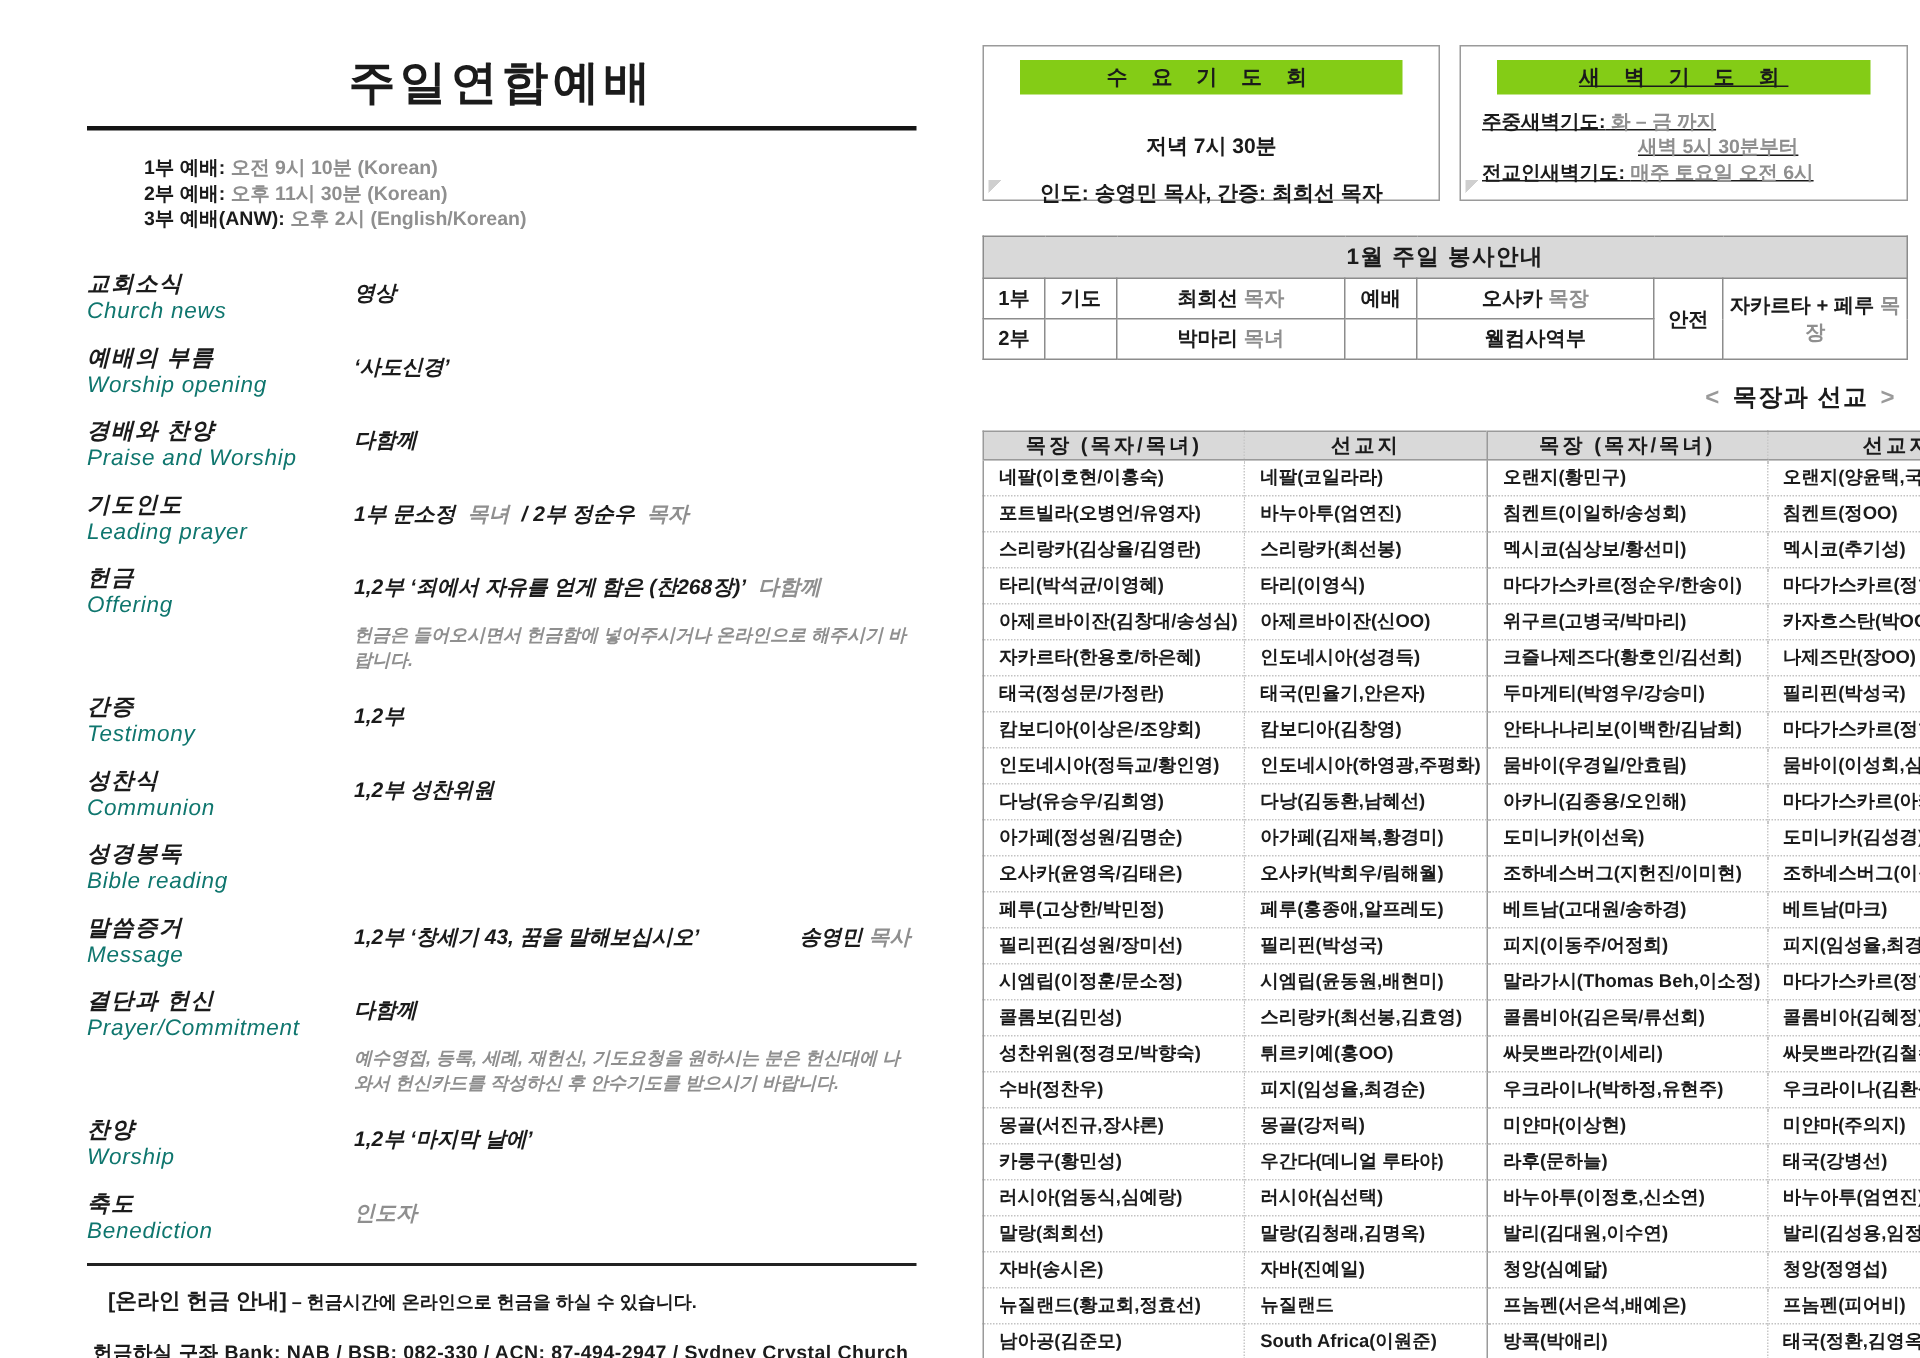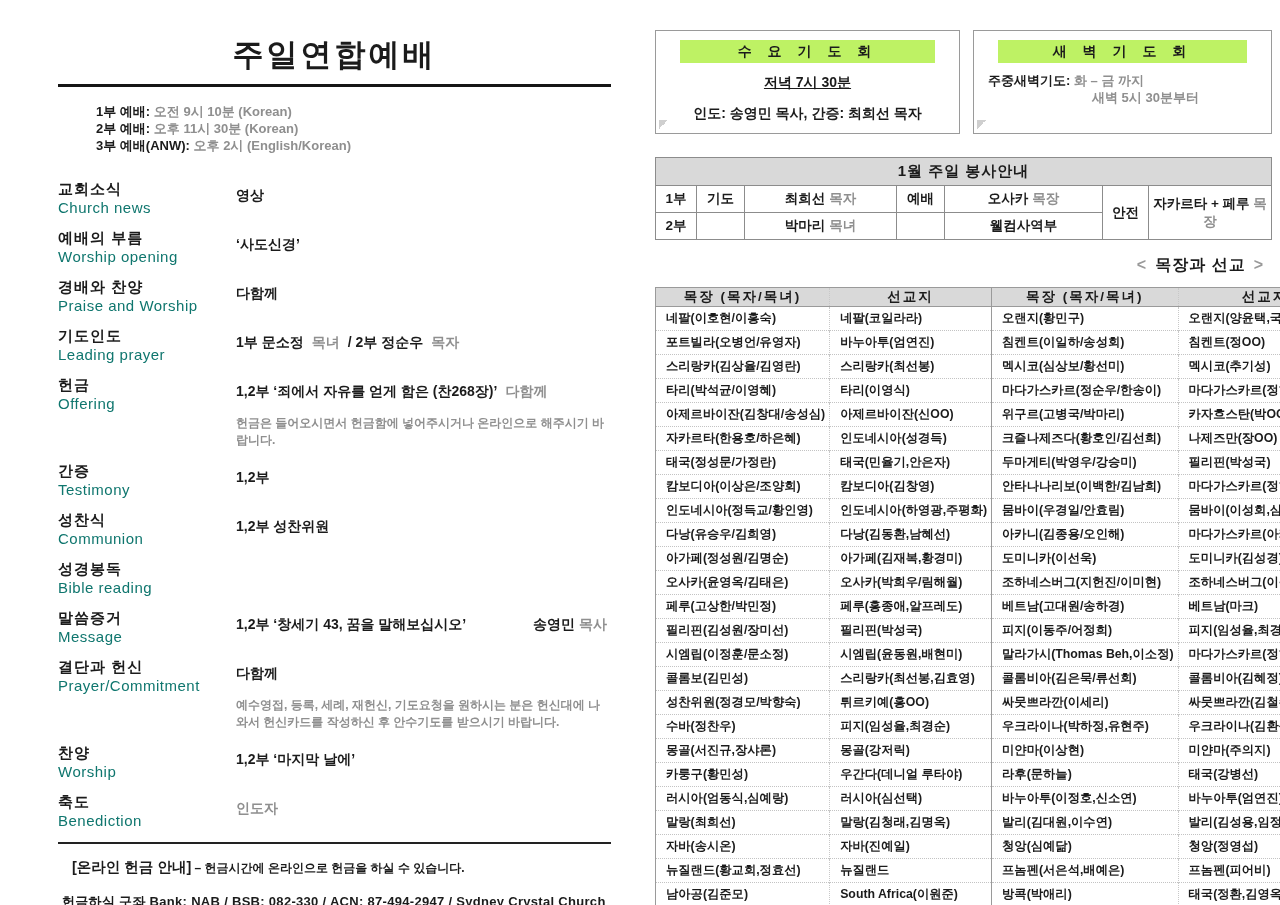--- a/index.html
+++ b/index.html
@@ -7,21 +7,21 @@
     font-family:"Liberation Sans","DejaVu Sans",sans-serif; color:#1b1b1b; }
   .muted { color:#8f8f8f; }
 
   
   .left-col { position:absolute; left:58px; top:34px; width:553px; }
   .page-title { text-align:center; font-size:31px; font-weight:bold; letter-spacing:3px; }
   .title-rule { border:none; border-top:3px solid #151515; margin-top:8px; }
   .svc-times { margin:16px 0 0 38px; font-size:13px; line-height:17px; }
   .svc-line .lbl { font-weight:bold; }
   .svc-line .val { color:#8f8f8f; font-weight:bold; }
-  .order-list { margin-top:26px; }
+  .order-list { margin-top:26px;font-style:italic; }
   .orow { display:flex; margin-bottom:13px; }
   .olabel { width:178px; flex:none; }
   .oko { font-size:15px; font-weight:bold; letter-spacing:1px; }
   .oen { font-size:15px; color:#0f766e; letter-spacing:.5px; }
   .oval { flex:1; padding-top:7px; }
   .ovline { display:flex; align-items:baseline; font-size:14px; font-weight:bold; }
   .seg + .seg { margin-left:8px; }
   .speaker { margin-left:auto; padding-right:4px; white-space:nowrap; }
   .speaker .muted { margin-left:4px; }
   .onote { font-size:12px; color:#8f8f8f; font-weight:bold; margin-top:14px; line-height:17px; }
@@ -31,26 +31,26 @@
   .online-line .big { font-size:14.5px; }
   .acct-line { font-size:13px; font-weight:bold; margin-top:16px; letter-spacing:.3px; }
   .types-line { font-size:13px; font-weight:bold; margin-top:12px; line-height:26px; }
 
   
   .right-col { position:absolute; left:655px; top:30px; width:617px; }
   .boxes { display:flex; gap:13px; }
   .pbox { position:relative; border:1px solid #9a9a9a; height:104px; background:#fff; }
   .pbox .fold { position:absolute; left:3px; bottom:3px; width:10px; height:10px;
       background:linear-gradient(315deg,#ffffff 55%,#cfcfcf 55%); }
-  .pbox-title { margin:9px 24px 0 24px; background:#bef264; text-align:center;
+  .pbox-title { margin:9px 24px 0 24px; background:#84cc16; text-align:center;
       font-size:14px; font-weight:bold; letter-spacing:6px; padding:3px 0 2px; }
   .wed-box { width:305px; }
-  .dawn-box { width:299px; }
+  .dawn-box { width:299px;text-decoration:underline; }
   .wed-body { text-align:center; font-size:14px; font-weight:bold; }
-  .wed-time { margin-top:11px;text-decoration:underline; }
+  .wed-time { margin-top:26px; }
   .wed-leader { margin-top:13px; }
   .dawn-body { padding:9px 0 0 14px; font-size:13px; }
   .dawn-row { line-height:17px; }
   .dawn-row .lbl { font-weight:bold; }
   .dawn-row .val { color:#8f8f8f; font-weight:bold; }
   .dawn-indent { padding-left:104px; }
 
   
   .jtable { width:100%; border-collapse:collapse; margin-top:23px; }
   .jtable td { border:1px solid #8c8c8c; text-align:center; font-size:13.5px;
@@ -271,20 +271,24 @@
 
     <div class="pbox dawn-box">
       <div class="pbox-title">새 벽 기 도 회</div>
       <div class="dawn-body">
         <div class="dawn-row">
           <span class="lbl">주중새벽기도:</span>
           <span class="val">화 – 금  까지</span>
         </div>
         <div class="dawn-row dawn-indent">
           <span class="val">새벽 5시 30분부터</span>
+        </div>
+        <div class="dawn-row">
+          <span class="lbl">전교인새벽기도:</span>
+          <span class="val">매주  토요일 오전 6시</span>
         </div>
       </div>
       <div class="fold"></div>
     </div>
   </div>
 
   <table class="jtable">
     <tbody>
         <tr class="jtitle">
       <td colspan="7">1월 주일 봉사안내</td>

